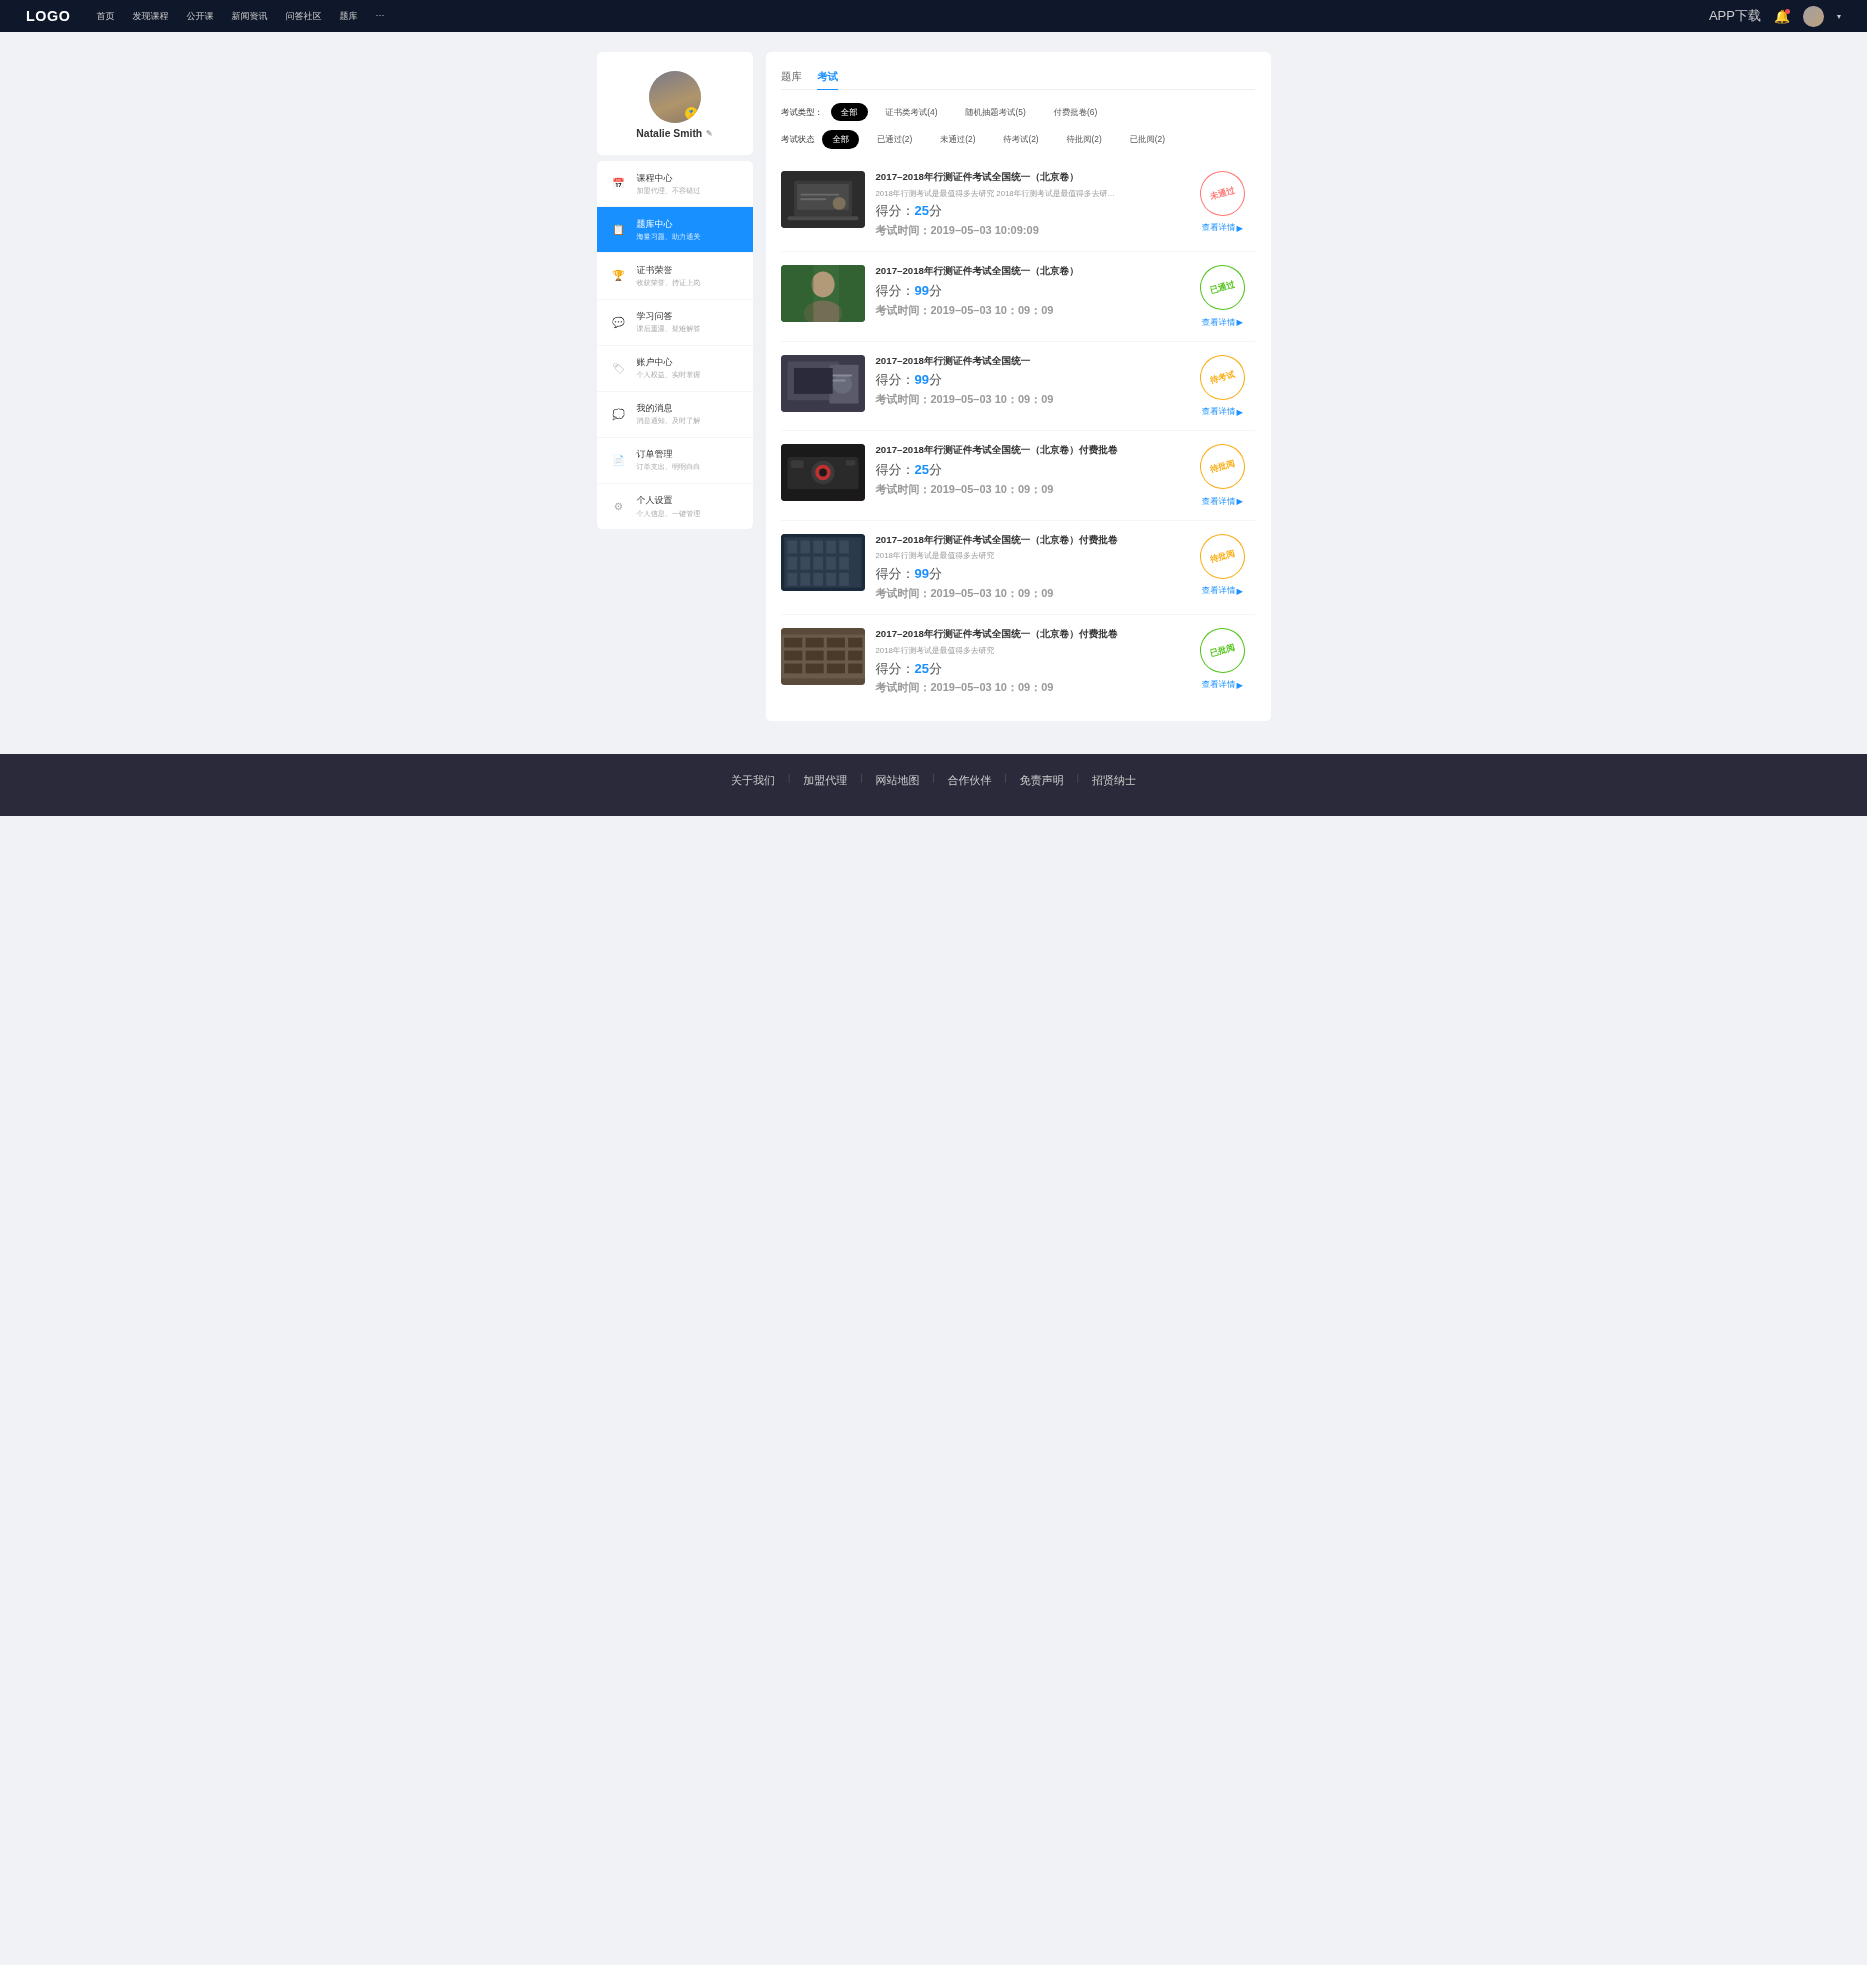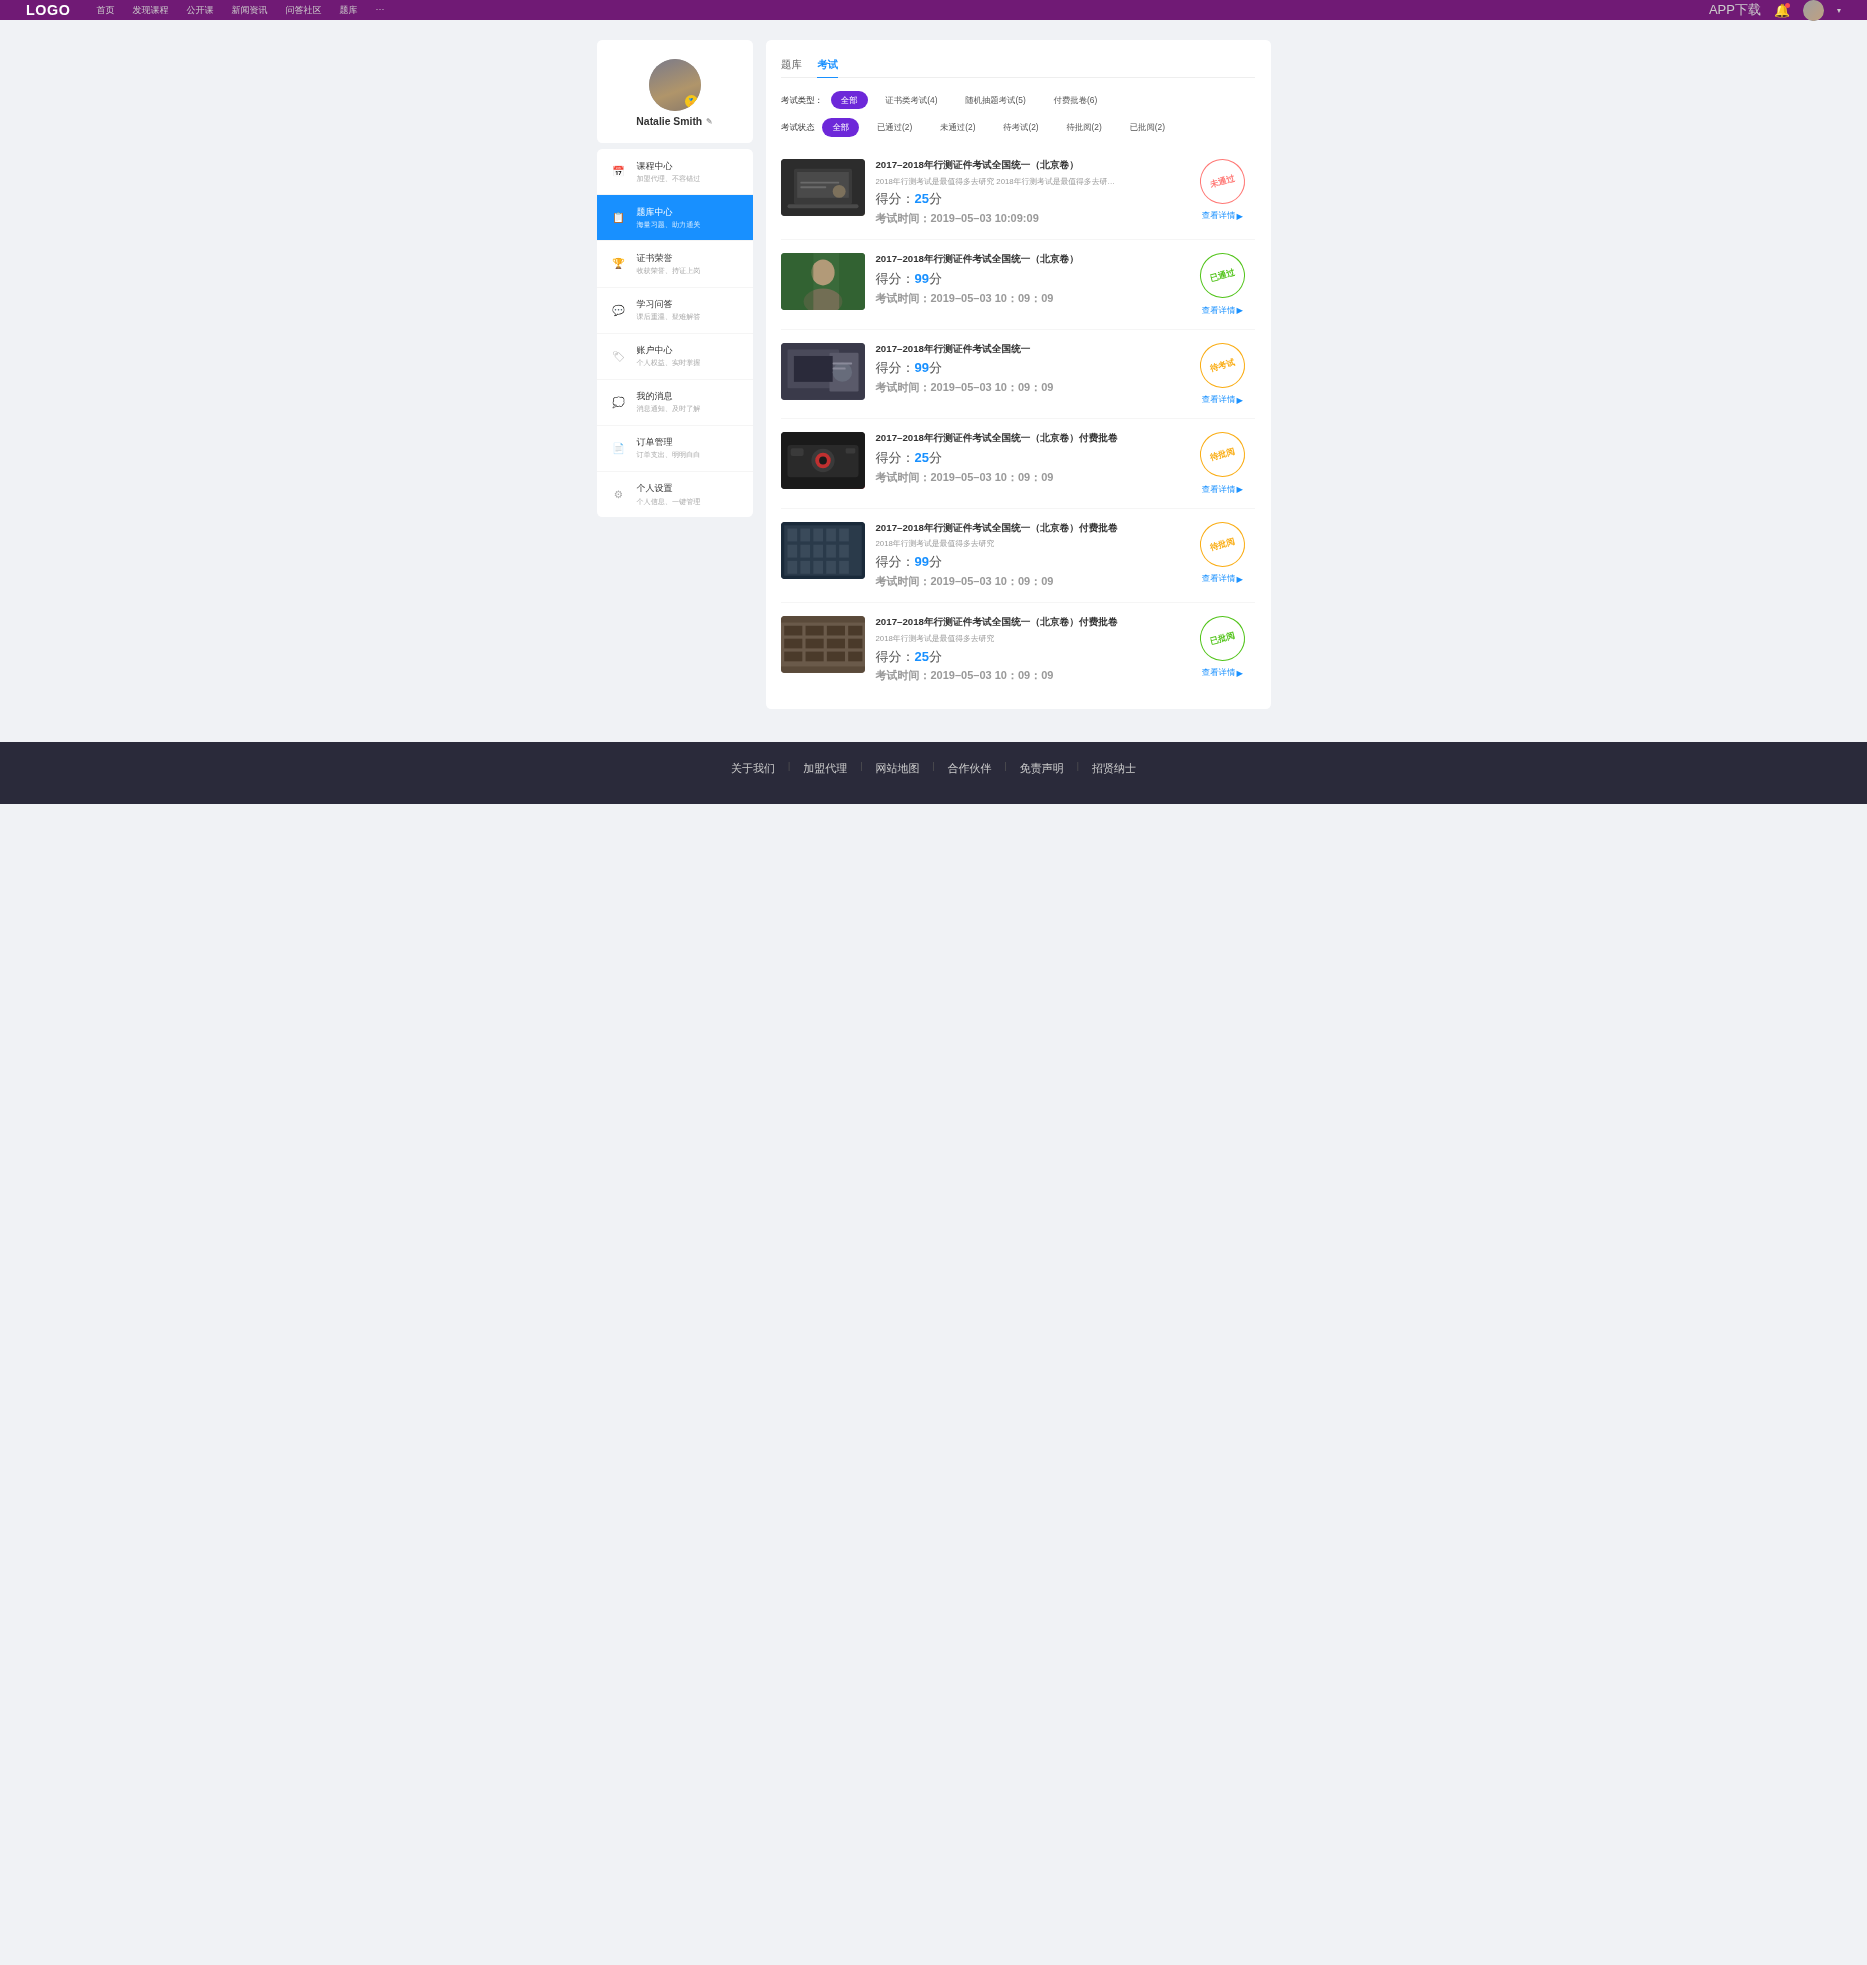--- a/index.html
+++ b/index.html
@@ -1,21 +1,21 @@
 <!DOCTYPE html>
 <html style="font-size:10.4px"><head>
   <meta charset="utf-8">
   <style>
     * { box-sizing: border-box; margin: 0; padding: 0; }
     body { font-family: 'PingFang SC', 'Microsoft YaHei', sans-serif; background: #f0f2f5; min-height: 100vh; }
 
     
     .header {
-      background: #701a75;
-      height: 20px;
+      background: #0f172a;
+      height: 32px;
       display: flex;
       align-items: center;
       padding: 0 26px;
       position: sticky;
       top: 0;
       z-index: 100;
     }
     .header-logo {
       color: white;
       font-size: 14.3px;
@@ -202,21 +202,21 @@
       white-space: nowrap;
     }
     .filter-btn {
       padding: 2.6px 9px;
       border-radius: 13px;
       font-size: 8.4px;
       cursor: pointer;
       border: 0.6px solid transparent;
     }
     .filter-btn.active {
-      background: #6d28d9;
+      background: #000000;
       color: white;
       font-family: Liberation Mono, monospace;
     }
     .filter-btn.inactive {
       background: transparent;
       color: #555;
     }
 
     
     .exam-list { margin-top: 5.2px; }

